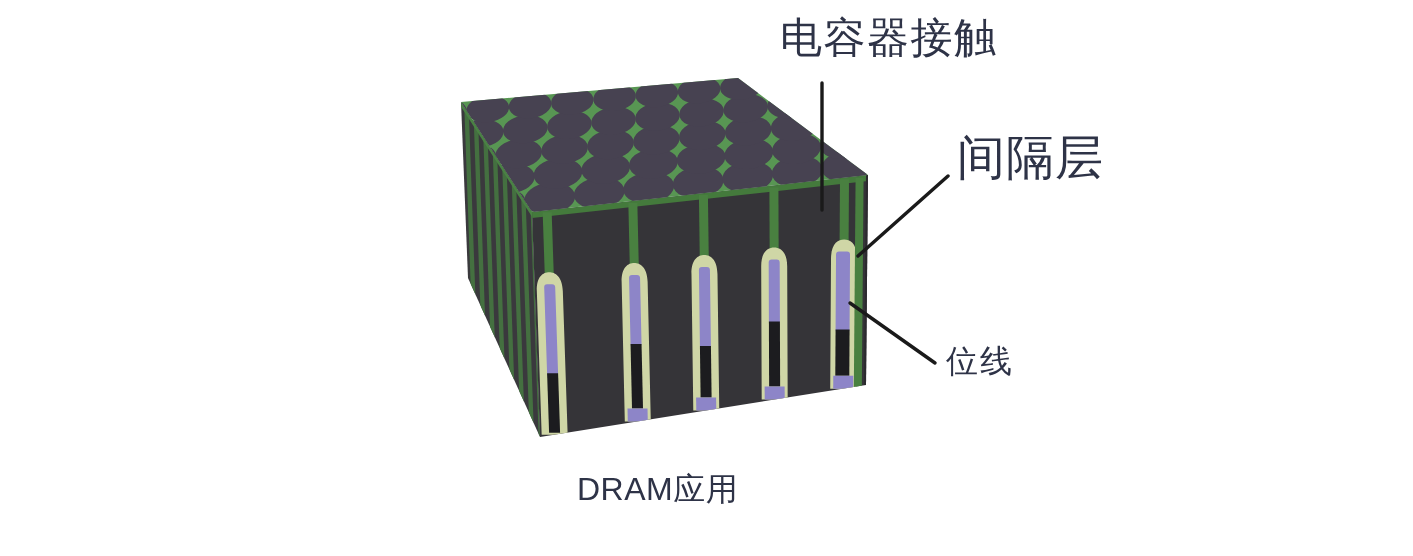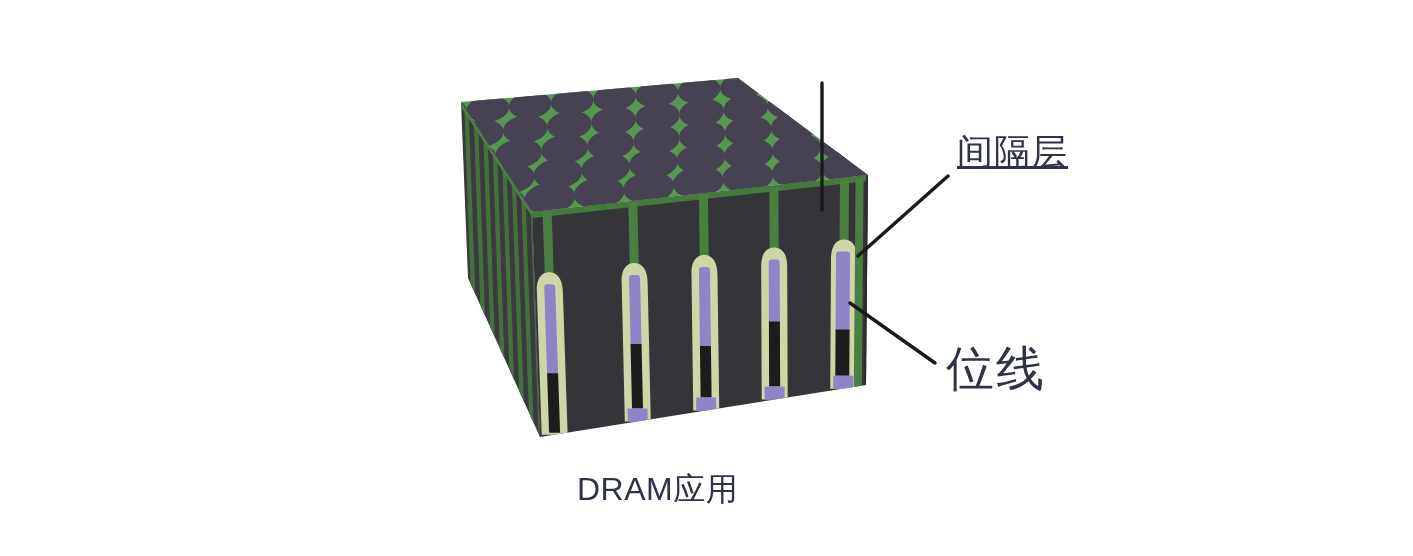--- a/index.html
+++ b/index.html
@@ -15,22 +15,22 @@
   .f-left{fill:var(--left_face);}
   .f-front{fill:var(--front_face);}
   .leader{stroke:var(--leader_line);stroke-width:3.4;stroke-linecap:round;}
   .label{
     position:absolute;
     color:var(--label_text);
     white-space:nowrap;
     line-height:1;
   }
   #lbl-cap{left:780px;top:17px;font-size:42px;letter-spacing:1.5px;}
-  #lbl-spacer{left:957px;top:134px;font-size:36px;letter-spacing:1px;text-decoration:underline;}
-  #lbl-bitline{left:946px;top:345px;font-size:48px;letter-spacing:2px;}
+  #lbl-spacer{left:957px;top:134px;font-size:48px;letter-spacing:1px;}
+  #lbl-bitline{left:946px;top:345px;font-size:32px;letter-spacing:2px;}
   #lbl-caption{left:577px;top:473px;font-size:32px;letter-spacing:0.5px;}
 </style>
 </head>
 <body>
 
 <div class="stage">
 
   <svg id="block" width="1413" height="556" viewBox="0 0 1413 556">
     <defs>
       <clipPath id="clip-top">
@@ -142,16 +142,17 @@
         <ellipse cx="656.8" cy="93.9" rx="21.4" ry="13.2" fill="var(--contact_circle)" transform="rotate(-7 656.8 93.9)"></ellipse>
         <ellipse cx="699.1" cy="90.1" rx="21.4" ry="13.2" fill="var(--contact_circle)" transform="rotate(-7 699.1 90.1)"></ellipse>
         <ellipse cx="741.4" cy="86.4" rx="21.4" ry="13.2" fill="var(--contact_circle)" transform="rotate(-7 741.4 86.4)"></ellipse>
       </g>
 
     <line class="leader" x1="822" y1="83" x2="822" y2="210"></line>
     <line class="leader" x1="948" y1="176" x2="858" y2="256"></line>
     <line class="leader" x1="850" y1="303" x2="935" y2="363"></line>
   </svg>
 
+  <div class="label" id="lbl-cap">电容器接触</div>
   <div class="label" id="lbl-spacer">间隔层</div>
   <div class="label" id="lbl-bitline">位线</div>
   <div class="label" id="lbl-caption">DRAM应用</div>
 </div>
 
 </body></html>

